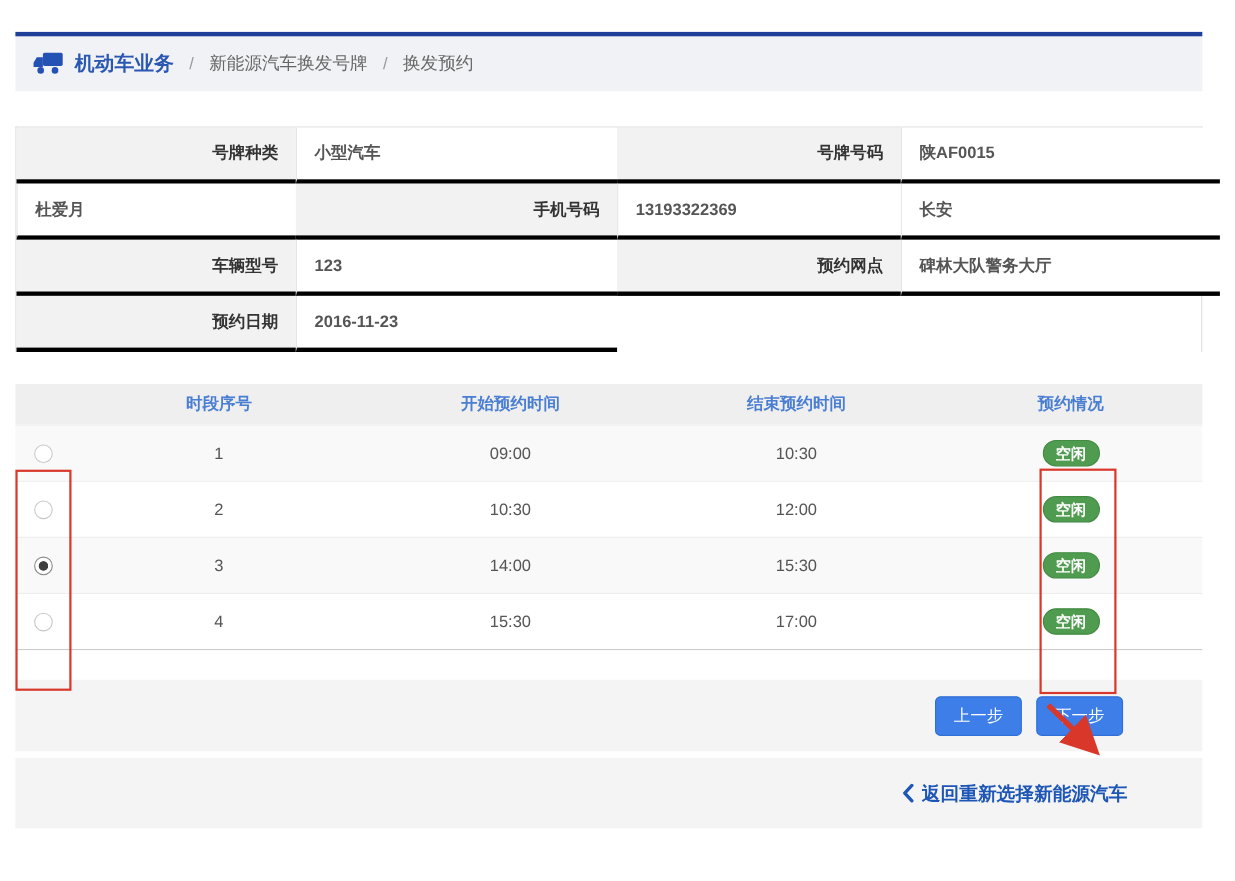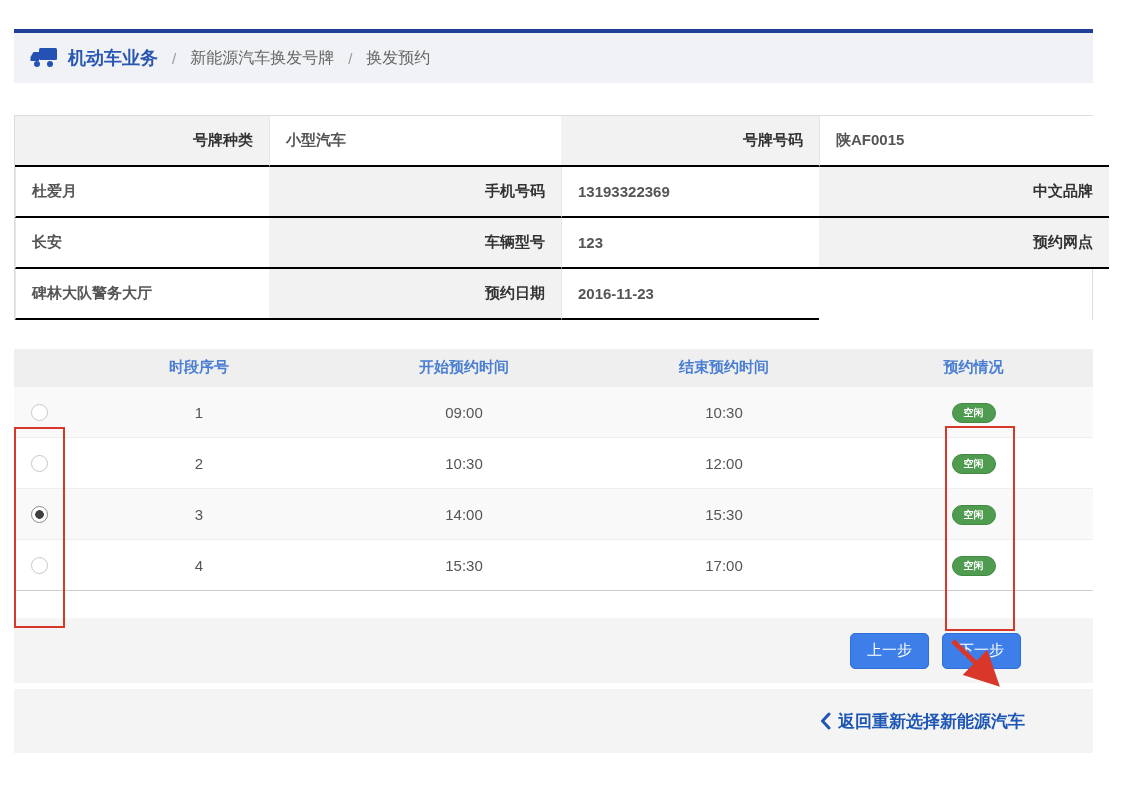--- a/index.html
+++ b/index.html
@@ -43,21 +43,21 @@
   }
   .steps .filler { flex:1; position:relative; }
 
   
   .info-table {
     display:grid;
     grid-template-columns:254px 292px 258px 290px;
     border:1px solid #ddd; border-bottom:none;
     margin-bottom:29px;
   }
-  .info-cell { height:51px; display:flex; align-items:center; border-bottom:2px solid #000000; font-size:15px; }
+  .info-cell { height:51px; display:flex; align-items:center; border-bottom:4px solid #000000; font-size:15px; }
   .info-label { background:#f2f2f2; color:#333; font-weight:bold; justify-content:flex-end; padding-right:16px; }
   .info-value { background:#fff; color:#555; padding-left:16px; border-left:1px solid #e6e6e6;font-weight:bold; }
 
   
   .slot-table { border-bottom:1px solid #ccc; margin-bottom:27px; }
   .slot-head, .slot-row {
     display:grid;
     grid-template-columns:50px 270px 260px 260px 1fr;
     align-items:center;
   }
@@ -67,21 +67,21 @@
   .slot-row:first-of-type { border-top:none; }
   .slot-row.stripe { background:#f9f9f9; }
   .radio {
     appearance:none; -webkit-appearance:none;
     width:17px; height:17px; border:1px solid #c8c8c8; border-radius:50%;
     background:#fff; margin:0 auto; display:block; cursor:pointer;
   }
   .radio:checked { border-color:#8a8a8a; background:radial-gradient(circle,#3f3f3f 0 4px,#fff 4.6px); }
   .badge {
     display:inline-block; background:#4f9b4f; border:1px solid #428a42;
-    color:#fff; font-size:10px; font-weight:bold;
+    color:#fff; font-size:14px; font-weight:bold;
     padding:4px 11px; border-radius:13px; line-height:1;
   }
 
   
   .action-band {
     background:#f4f4f4; height:65px;
     display:flex; align-items:center; justify-content:flex-end;
     padding-right:72px; gap:13px; margin-bottom:6px;
   }
   .btn {
@@ -127,21 +127,20 @@
   <div class="info-table">
     <div class="info-cell info-label">号牌种类</div>
     <div class="info-cell info-value">小型汽车</div>
     <div class="info-cell info-label">号牌号码</div>
     <div class="info-cell info-value">陕AF0015</div>
 
     <div class="info-cell info-value">杜爱月</div>
     <div class="info-cell info-label">手机号码</div>
     <div class="info-cell info-value">13193322369</div>
 
-    <div class="info-cell info-label">中文品牌</div>
     <div class="info-cell info-value">长安</div>
     <div class="info-cell info-label">车辆型号</div>
     <div class="info-cell info-value">123</div>
 
     <div class="info-cell info-label">预约网点</div>
     <div class="info-cell info-value">碑林大队警务大厅</div>
     <div class="info-cell info-label">预约日期</div>
     <div class="info-cell info-value">2016-11-23</div>
   </div>
 

